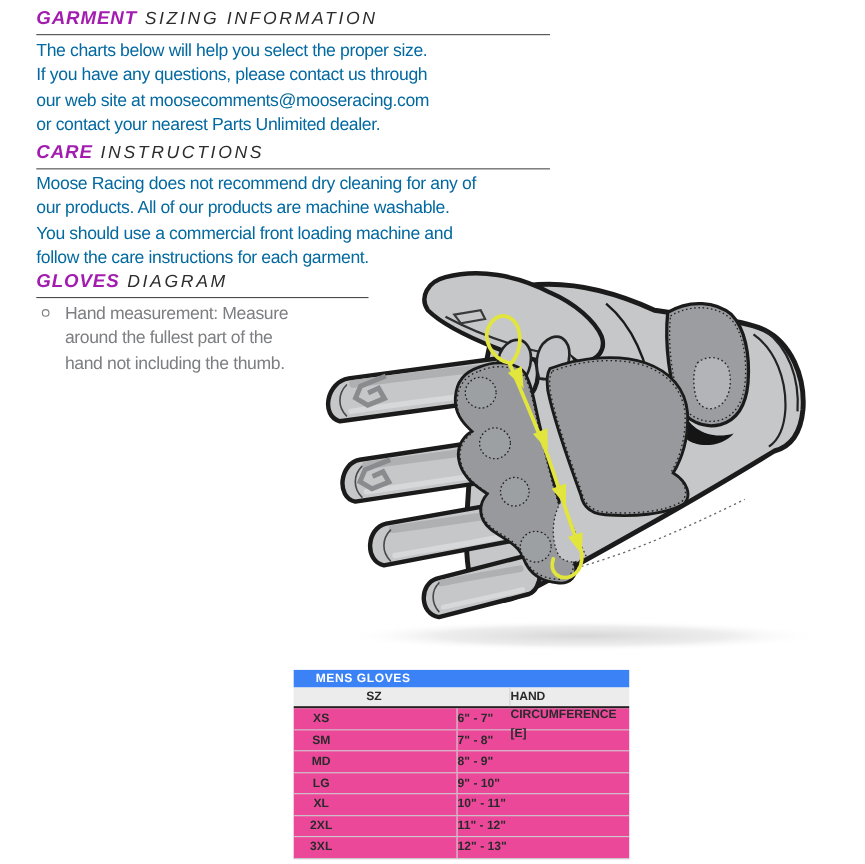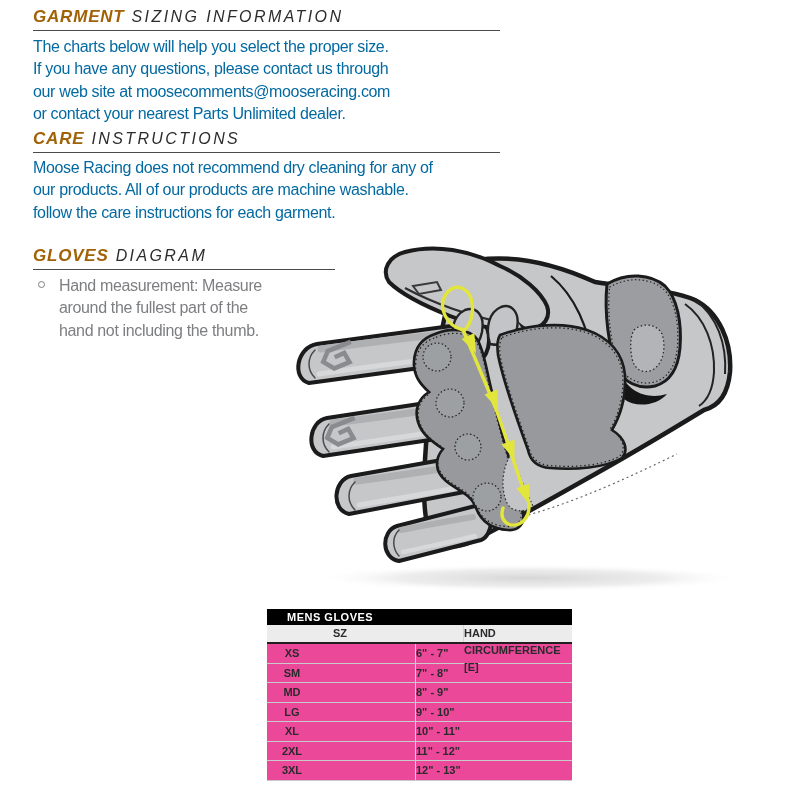--- a/index.html
+++ b/index.html
@@ -1,35 +1,35 @@
 <!DOCTYPE html>
 <html><head>
 <meta charset="utf-8">
 <style>
   html,body{margin:0;padding:0;background:#fff;}
   #canvas{position:relative;width:786px;height:785px;background:#fff;overflow:hidden;
           font-family:"Liberation Sans",sans-serif;color:#3e3e40;}
   
   .sec{position:absolute;left:33px;}
   .sec .ttl{white-space:nowrap;font-style:italic;line-height:20px;}
-  .sec .ttl .strong{font-weight:800;font-size:17px;letter-spacing:.8px;color:#a16207;}
+  .sec .ttl .strong{font-weight:800;font-size:17px;letter-spacing:.8px;color:#a21caf;}
   .sec .ttl .light{font-weight:400;font-size:16px;letter-spacing:2.4px;color:#2c2c2e;margin-left:7px;}
   .sec .rule{border-top:1.6px solid #4b4b4d;margin-top:3px;height:0;}
   
   .para{position:absolute;left:33px;}
   .para .ln{white-space:nowrap;font-size:16px;line-height:22.3px;letter-spacing:-.35px;color:#0369a1;}
   .bullet{position:absolute;left:38px;color:#7d7e81;}
   .bullet .ring{position:absolute;left:0;top:6px;width:5px;height:5px;border:1.6px solid #7d7e81;border-radius:50%;}
   .bullet .btxt{margin-left:21px;}
   .bullet .ln{white-space:nowrap;font-size:16px;line-height:22.3px;letter-spacing:-.35px;}
   
   #glove{position:absolute;left:285px;top:230px;width:455px;height:370px;}
   
   .tbl{position:absolute;left:267px;top:609px;width:305px;font-size:11px;font-weight:700;color:#2a2a2c;}
-  .t-bar{height:16px;line-height:16px;background:#000000;color:#fff;padding-left:20px;
+  .t-bar{height:16px;line-height:16px;background:#3b82f6;color:#fff;padding-left:20px;
          letter-spacing:.5px;font-size:11px;}
   .t-head{display:flex;height:17px;line-height:17px;background:#ececed;border-bottom:2px solid #231f20;padding-left:48px;}
   .t-row{display:flex;height:18.5px;line-height:18.5px;border-bottom:1px solid #c9cacc;background:#ec4899;}
   .c1{width:148px;box-sizing:border-box;}
   .c1 .lbl{display:inline-block;width:46px;text-align:center;margin-left:2px;}
   .c2{flex:1;text-align:left;border-left:1px solid #d4d5d7;}
 </style>
 </head>
 <body>
 
@@ -50,20 +50,21 @@
 
   <div class="sec" style="top:129px;">
     <div class="ttl">
       <span class="strong">CARE</span><span class="light">INSTRUCTIONS</span>
     </div>
     <div class="rule" style="width:467px;"></div>
   </div>
   <div class="para" style="top:157px;">
     <div class="ln">Moose Racing does not recommend dry cleaning for any of</div>
     <div class="ln">our products. All of our products are machine washable.</div>
+    <div class="ln">You should use a commercial front loading machine and</div>
     <div class="ln">follow the care instructions for each garment.</div>
   </div>
 
   <div class="sec" style="top:246px;">
     <div class="ttl">
       <span class="strong">GLOVES</span><span class="light">DIAGRAM</span>
     </div>
     <div class="rule" style="width:302px;"></div>
   </div>
   <div class="bullet" style="top:275px;">

